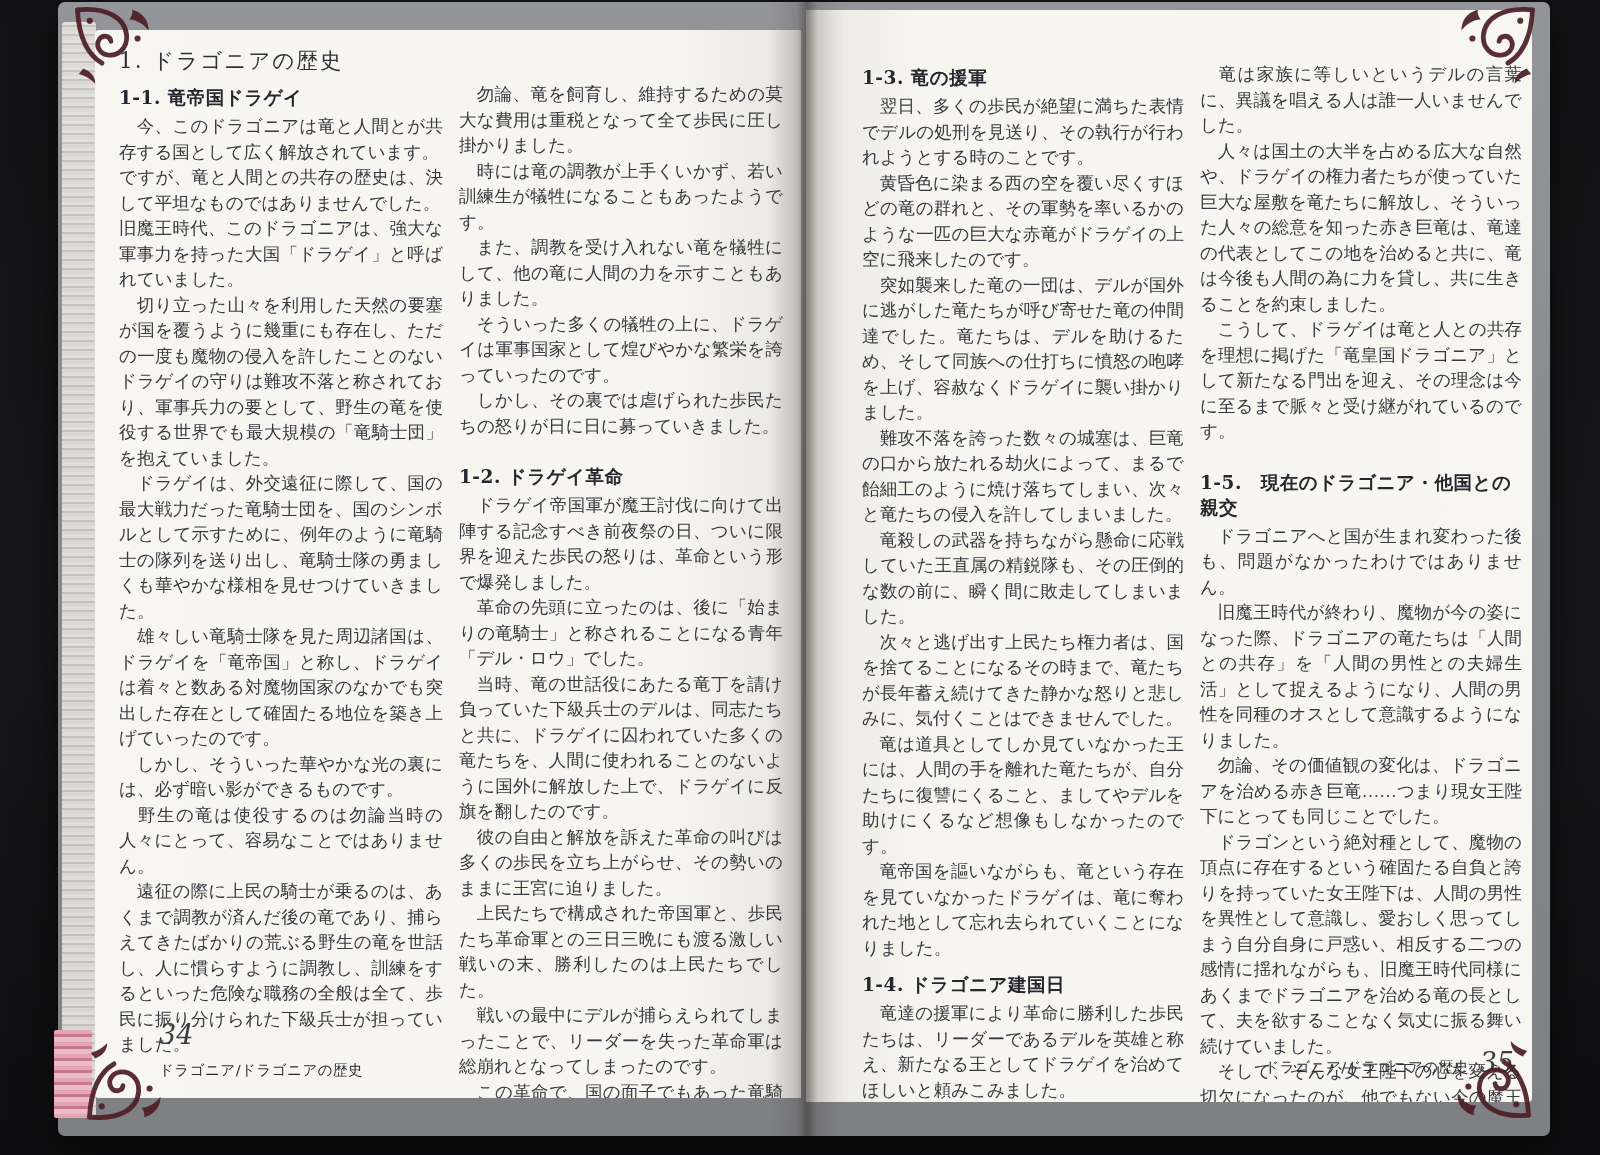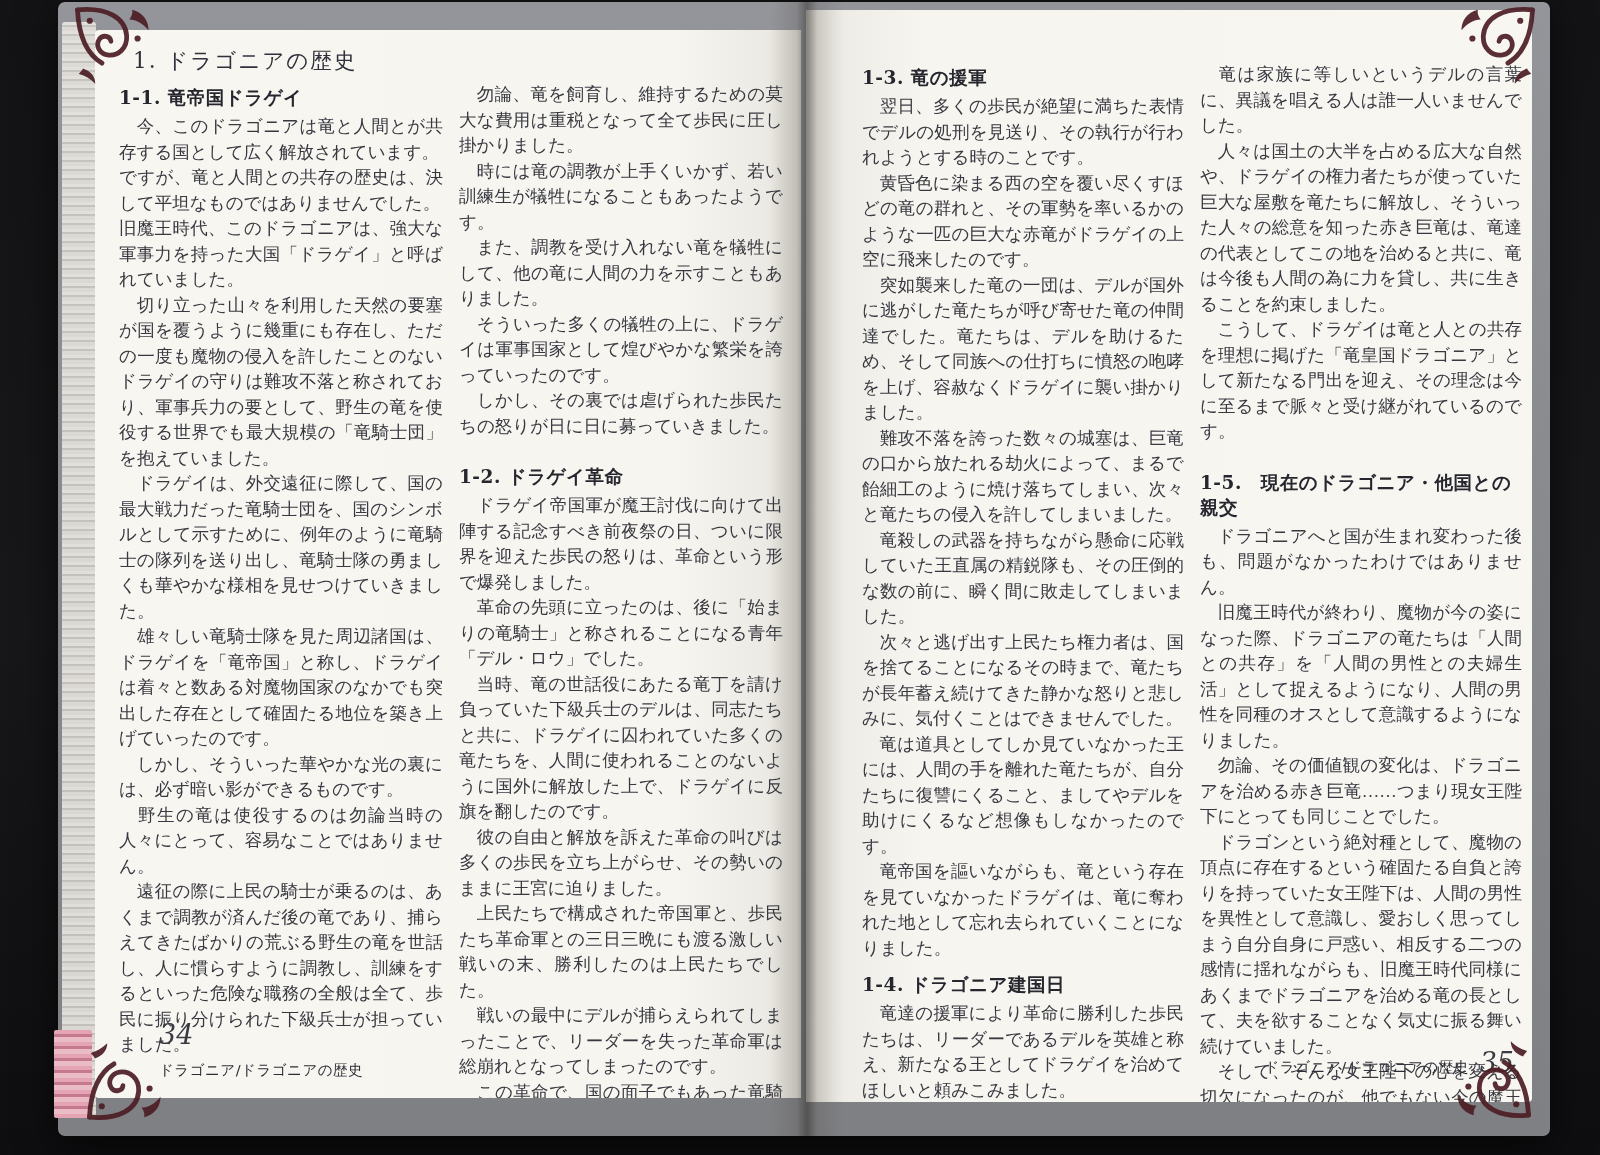--- a/index.html
+++ b/index.html
@@ -9,21 +9,21 @@
   .pink-edges{position:absolute;left:54px;top:1030px;width:38px;height:88px;background:repeating-linear-gradient(to bottom,#e5a4b3 0 4px,#c5798f 4px 7px,#e9bcc6 7px 12px);border-radius:2px;}
   .page{position:absolute;overflow:hidden;}
   .page-left{left:95px;top:30px;width:706px;height:1068px;background:linear-gradient(to right,#f7f6f1 0%,#f6f5f0 82%,#eceae4 95%,#dbd8d1 100%);border-radius:4px 0 0 4px;}
   .page-right{left:806px;top:10px;width:716px;height:1092px;background:linear-gradient(to left,#f7f6f1 0%,#f6f5f0 84%,#edebe5 96%,#dcd9d2 100%);border-radius:0 4px 4px 0;padding-left:10px;}
   .gutter{position:absolute;left:770px;top:2px;width:74px;height:1134px;background:linear-gradient(to right,rgba(55,50,45,0) 0%,rgba(55,50,45,.16) 36%,rgba(35,31,28,.46) 50%,rgba(55,50,45,.14) 64%,rgba(55,50,45,0) 100%);pointer-events:none;z-index:6;}
   .orn{position:absolute;width:82px;height:82px;z-index:7;opacity:.92;}
   .orn-tl{left:72px;top:3px;}
   .orn-tr{left:1456px;top:3px;transform:scaleX(-1);}
   .orn-bl{left:84px;top:1042px;transform:scaleY(-1);}
   .orn-br{left:1452px;top:1040px;transform:scale(-1,-1);}
-  .page-title{position:absolute;left:38px;top:16px;font-size:21.5px;letter-spacing:2px;color:#30303a;}
+  .page-title{position:absolute;left:24px;top:16px;font-size:21.5px;letter-spacing:2px;color:#30303a;}
   .cols{position:absolute;display:flex;}
   .cols-left{left:24px;top:52px;width:664px;gap:16px;}
   .cols-right{left:56px;top:52px;width:660px;gap:16px;}
   .col{width:324px;}
   .para{margin:0;font-size:17.5px;line-height:25.5px;text-align:justify;color:#383840;font-family:Liberation Serif, serif;}
   .sec-heading{margin:25px 0 4px;font-size:18.5px;font-weight:bold;letter-spacing:.5px;color:#26262e;}
   .sec-heading.tight{margin-top:11px;}
   .col > .sec-heading:first-child{margin-top:3px;}
   .footer{position:absolute;display:flex;align-items:baseline;gap:11px;z-index:4;}
   .footer-left{left:32px;bottom:18px;flex-direction:column;}

